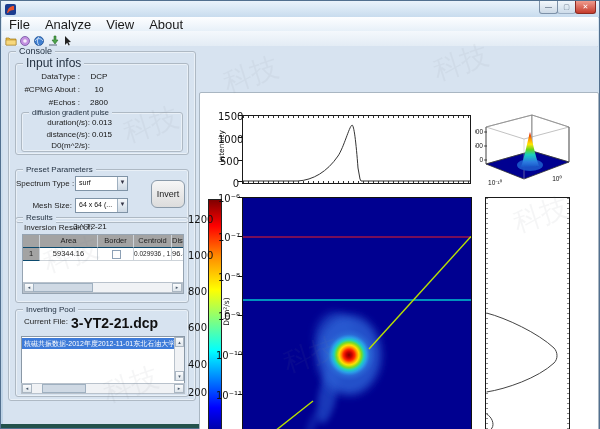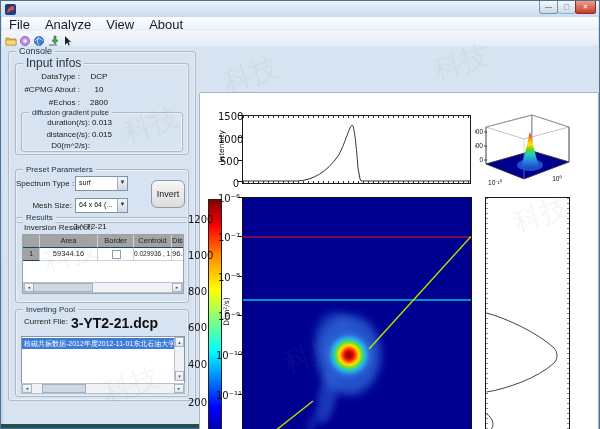--- a/index.html
+++ b/index.html
@@ -273,21 +273,21 @@
         <text x="20" y="82" text-anchor="middle" font-size="6.5" fill="#111">10⁻¹⁰</text>
         <text x="82" y="78" text-anchor="middle" font-size="6.5" fill="#111">10⁰</text>
       </svg>
 
       <div id="colorbar"></div>
       <span class="ticklabel tl-r" style="left:-12px;top:121px;width:18px">1200</span>
       <span class="ticklabel tl-r" style="left:-12px;top:157px;width:18px">1000</span>
       <span class="ticklabel tl-r" style="left:-12px;top:193px;width:18px">800</span>
       <span class="ticklabel tl-r" style="left:-12px;top:229px;width:18px">600</span>
       <span class="ticklabel tl-r" style="left:-12px;top:266px;width:18px">400</span>
-      <span class="ticklabel tl-r" style="left:-12px;top:304px;width:18px">200</span>
+      <span class="ticklabel tl-r" style="left:-12px;top:294px;width:18px">200</span>
 
       <div class="axlabel rot" style="left:2px;top:214px;width:48px">D(m²/s)</div>
       <div id="heatmap">
         <svg width="228" height="236" viewBox="0 0 228 236">
           <defs>
             <radialGradient id="jetblob">
               <stop offset="0%" stop-color="#7f0000"></stop>
                 <stop offset="12%" stop-color="#c80000"></stop>
               <stop offset="22%" stop-color="#ff2a00"></stop>
                 <stop offset="30%" stop-color="#ff9000"></stop>

